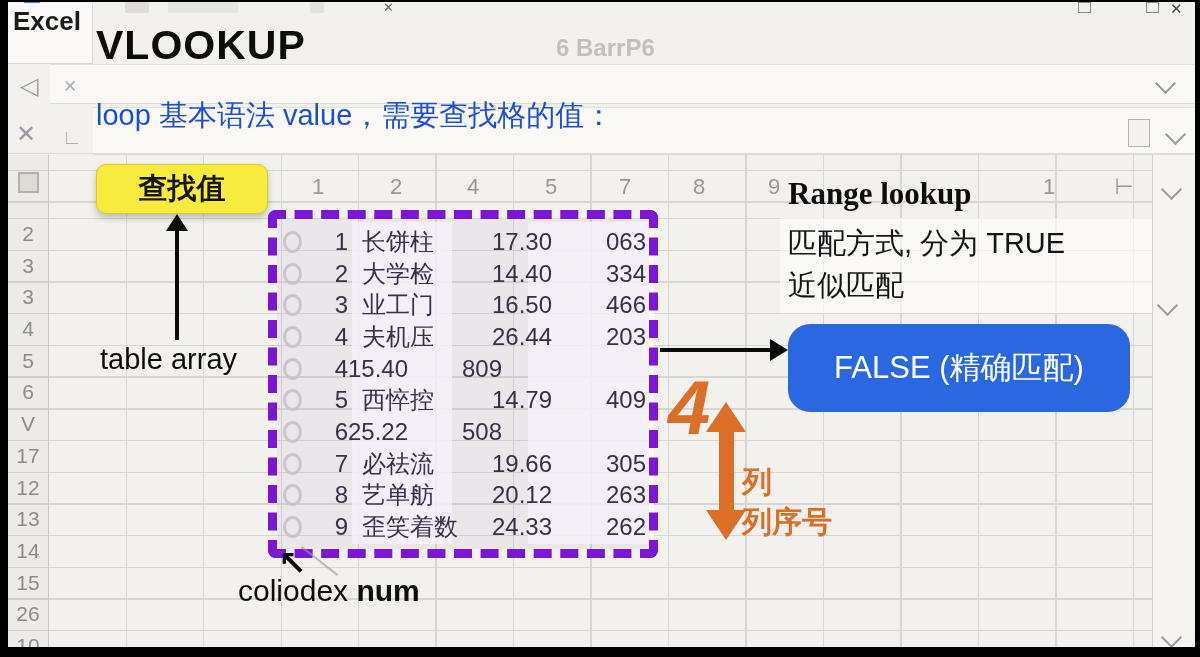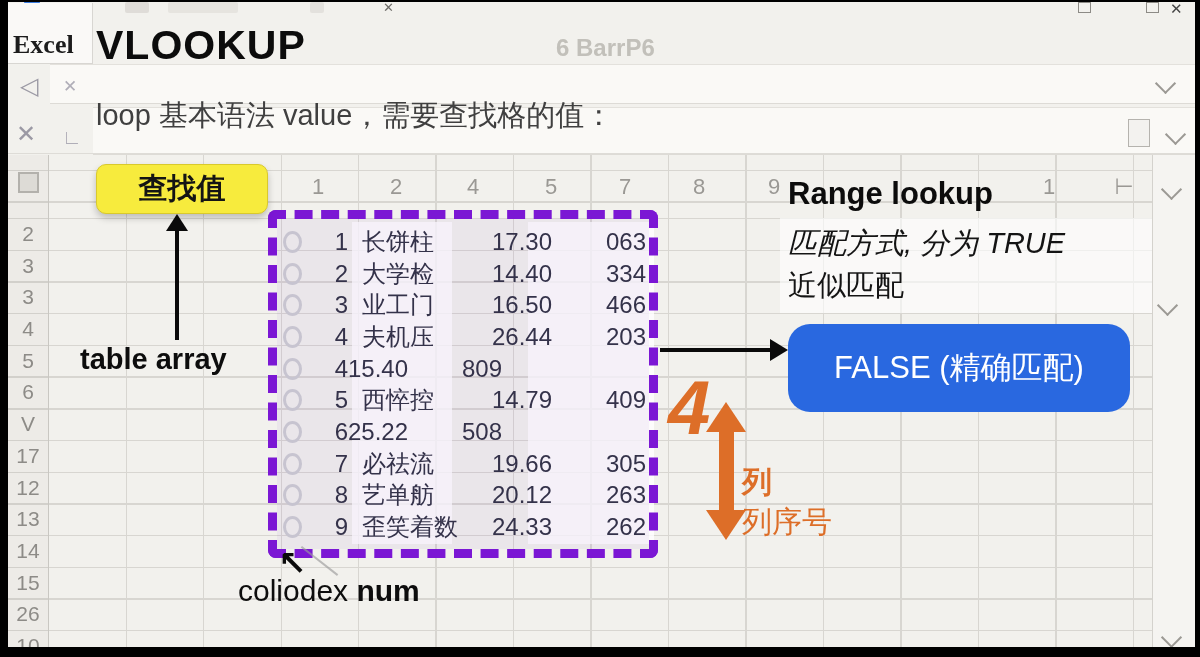--- a/index.html
+++ b/index.html
@@ -5,24 +5,24 @@
   html,body{margin:0;padding:0;}
   body{font-family:"Liberation Sans","DejaVu Sans",sans-serif;background:#000;}
   #stage{position:relative;width:1200px;height:657px;background:#f2f1ed;overflow:hidden;}
   .abs{position:absolute;}
   
   .frame{background:#000;z-index:50;}
   
   .sep{background:#dedcd7;height:1.5px;z-index:1;}
   .band{background:#faf9f6;border-top:1px solid #e3e1dc;border-bottom:1px solid #dddbd6;z-index:1;}
   .excel-cell{left:8px;top:3px;width:84px;height:60px;background:#faf9f7;border-right:1px solid #d8d6d2;border-bottom:1px solid #d8d6d2;z-index:2;}
-  .excel-label{left:13px;top:30px;font-size:26px;font-weight:bold;color:#1c1c1c;z-index:3;font-family:Liberation Serif, serif;}
+  .excel-label{left:13px;top:6px;font-size:26px;font-weight:bold;color:#1c1c1c;z-index:3;}
   .big-title{left:96px;top:22px;font-size:41px;font-weight:800;color:#0c0c0c;letter-spacing:1px;z-index:3;}
   .ghost{color:#c2c0ba;z-index:2;}
-  .subtitle{left:96px;top:96px;font-size:29px;color:#404040;z-index:3;}
+  .subtitle{left:96px;top:96px;font-size:29px;color:#1d4ed8;z-index:3;}
   .mini-rect{background:#d9d7d2;border-radius:2px;opacity:.8;z-index:2;}
   .blue-glyph{left:24px;top:1px;width:16px;height:13px;background:#3b7de0;border-radius:2px;z-index:2;}
   .tiny-x{font-size:13px;color:#6e6c68;z-index:2;}
   .win-box{width:11px;height:9px;border:1.5px solid #8d8b86;z-index:2;}
   .gray-icon{color:#9b99a4;z-index:2;}
   .chev{width:13px;height:13px;border-right:2.5px solid #9b9994;border-bottom:2.5px solid #9b9994;transform:rotate(45deg);z-index:4;}
   .sq-icon{width:20px;height:26px;border:1.5px solid #b5b3ae;background:#f3f2ef;z-index:4;}
   
   .gridlines{left:48px;top:155px;width:1147px;height:492px;z-index:0;
     background-image:
@@ -50,35 +50,35 @@
   .tr-num{width:46px;text-align:right;flex:none;}
   .tr-name{margin-left:14px;width:130px;text-align:left;flex:none;white-space:nowrap;overflow:hidden;}
   .tr-value{width:102px;text-align:left;flex:none;}
   .tr-code{width:54px;margin-left:12px;text-align:left;flex:none;}
   
   .ybox{left:96px;top:164px;width:170px;height:48px;background:#f7eb3d;border:1px solid #d9c92c;border-radius:10px;
         box-shadow:0 4px 7px rgba(0,0,0,.22);z-index:6;display:flex;align-items:center;justify-content:center;
         font-size:29px;font-weight:bold;color:#141414;}
   .arrow-shaft-v{left:175px;top:228px;width:3.5px;height:112px;background:#0a0a0a;z-index:6;}
   .arrow-head-up{left:166px;top:214px;width:0;height:0;border-left:11px solid transparent;border-right:11px solid transparent;border-bottom:17px solid #0a0a0a;z-index:6;}
-  .table-array{left:80px;top:343px;font-size:29px;color:#0d0d0d;z-index:6;font-weight:bold;}
+  .table-array{left:100px;top:343px;font-size:29px;color:#0d0d0d;z-index:6;}
   .arrow-shaft-h{left:660px;top:348px;width:112px;height:3.5px;background:#0a0a0a;z-index:6;}
   .arrow-head-right{left:770px;top:339px;width:0;height:0;border-top:11px solid transparent;border-bottom:11px solid transparent;border-left:18px solid #0a0a0a;z-index:6;}
-  .range-title{left:788px;top:176px;font-size:31px;font-weight:800;color:#0c0c0c;z-index:6;}
-  .range-l1{left:788px;top:224px;font-size:29px;color:#141414;z-index:6;font-style:italic;}
+  .range-title{left:788px;top:176px;font-size:31px;font-weight:800;color:#0c0c0c;z-index:6;font-family:Liberation Serif, serif;}
+  .range-l1{left:788px;top:224px;font-size:29px;color:#141414;z-index:6;}
   .range-l2{left:788px;top:266px;font-size:29px;color:#141414;z-index:6;}
   .false-btn{left:788px;top:324px;width:342px;height:88px;background:#2968e0;border-radius:22px;z-index:6;
              display:flex;align-items:center;justify-content:center;color:#ffffff;font-size:31px;}
   .org{color:#dd6e28;z-index:7;}
   .big4{left:668px;top:364px;font-size:76px;font-weight:800;font-style:italic;z-index:7;}
   .oarr-up{left:706px;top:402px;width:0;height:0;border-left:20px solid transparent;border-right:20px solid transparent;border-bottom:30px solid #dd6e28;z-index:7;}
   .oarr-shaft{left:719px;top:428px;width:15px;height:86px;background:#dd6e28;z-index:7;}
   .oarr-dn{left:706px;top:510px;width:0;height:0;border-left:20px solid transparent;border-right:20px solid transparent;border-top:30px solid #dd6e28;z-index:7;}
   .olab1{left:742px;top:462px;font-size:30px;font-weight:bold;z-index:7;}
-  .olab2{left:742px;top:502px;font-size:30px;font-weight:normal;z-index:7;}
+  .olab2{left:742px;top:502px;font-size:30px;font-weight:bold;z-index:7;}
   .colindex{left:238px;top:574px;font-size:30px;color:#0d0d0d;z-index:6;}
   .colindex b{font-weight:800;}
   .nw-arrow{left:278px;top:546px;font-size:34px;font-weight:bold;color:#0a0a0a;z-index:6;line-height:1;}
   .gray-diag{left:302px;top:546px;width:46px;height:2px;background:#9b9b9b;opacity:.65;transform:rotate(38deg);transform-origin:left top;z-index:6;}
 </style>
 </head>
 <body>
 
 <div id="stage">
 

